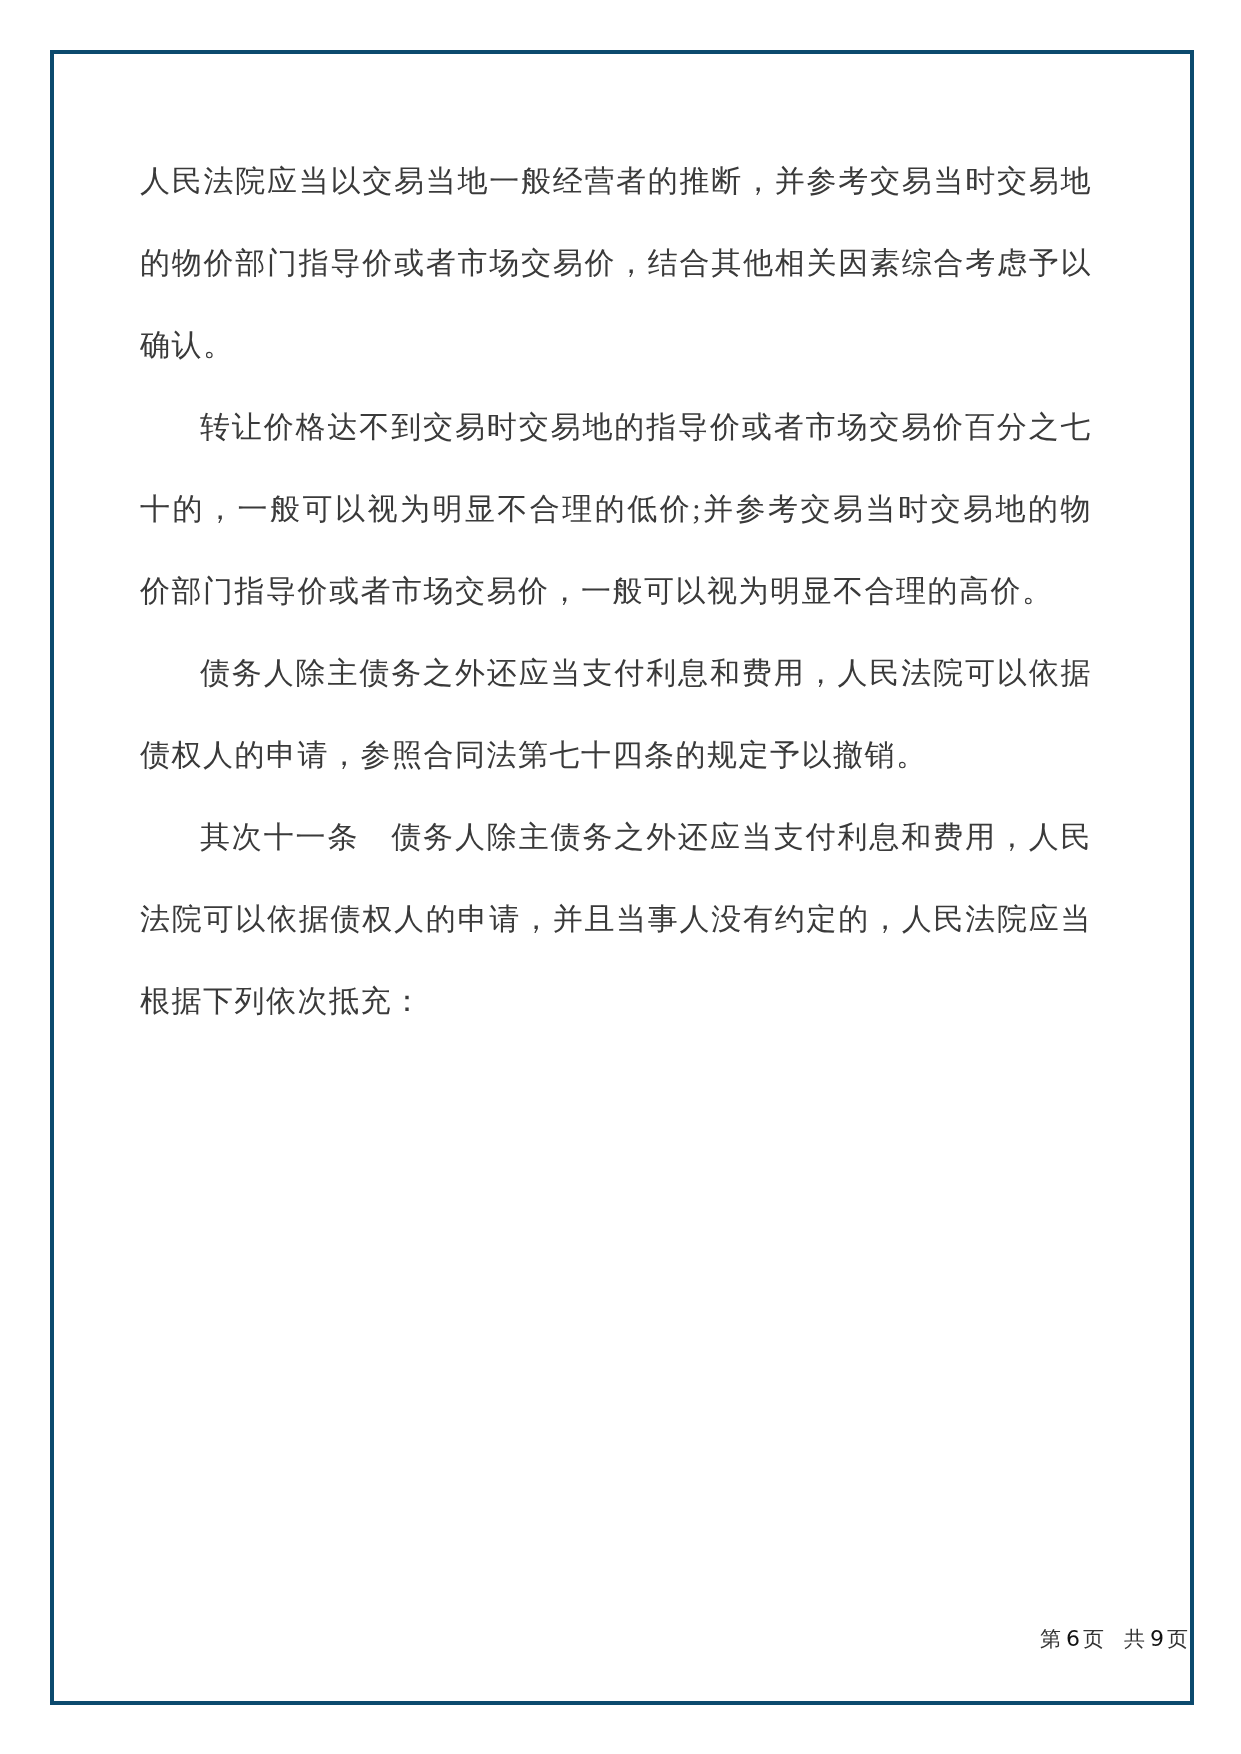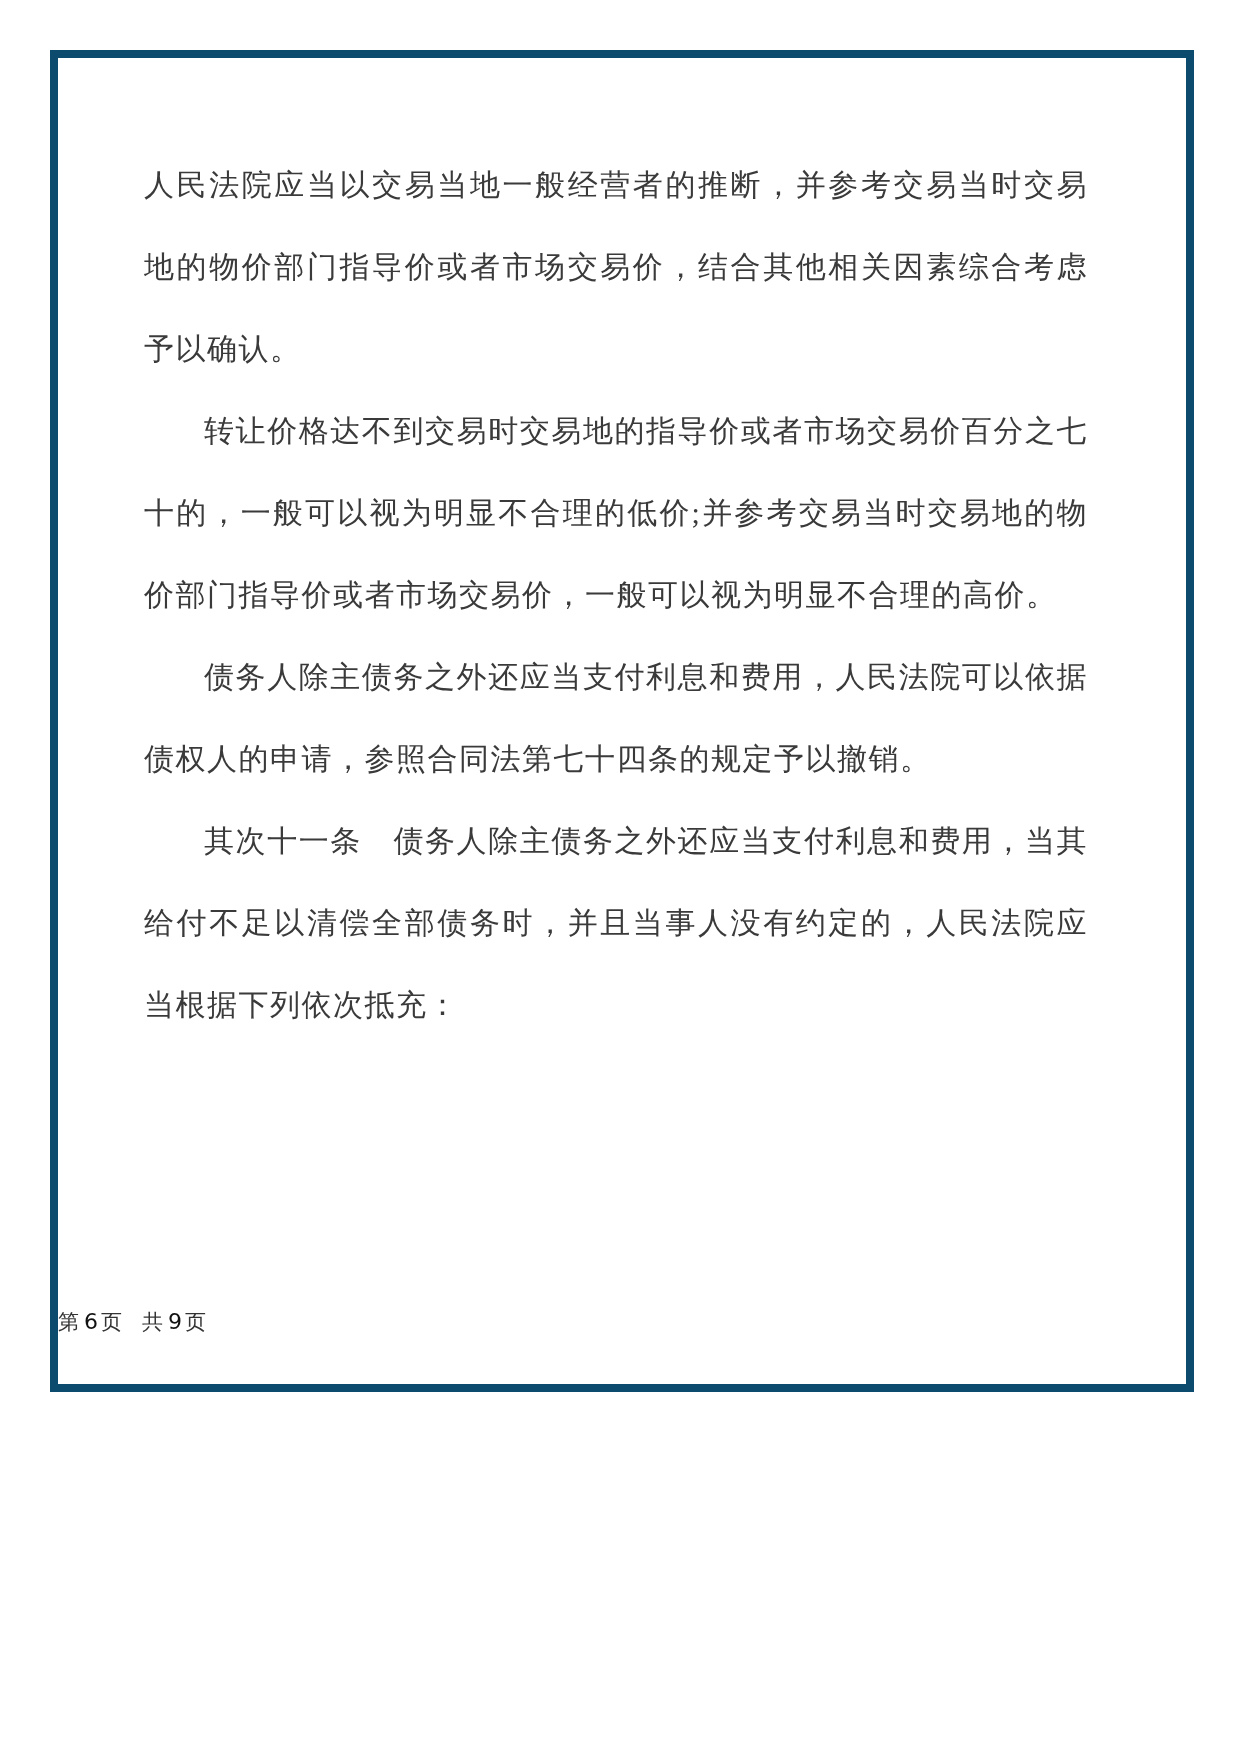--- a/index.html
+++ b/index.html
@@ -14,22 +14,22 @@
     height: 1754px;
     background: #ffffff;
     font-family: "Liberation Serif", "DejaVu Serif", serif;
     overflow: hidden;
   }
   .frame {
     position: absolute;
     left: 50px;
     top: 50px;
     width: 1144px;
-    height: 1342px;
-    border: 8px solid #0c4a6e;
+    height: 1655px;
+    border: 4px solid #0c4a6e;
     background: #ffffff;
   }
   .content {
     position: absolute;
     left: 86px;
     right: 98px;
     top: 86px;
   }
   p.para {
     margin: 0;
@@ -42,21 +42,21 @@
     font-weight: normal;
   }
   p.para.indent {
     text-indent: 2em;
   }
   .footer {
     position: absolute;
     left: 0;
     right: 0;
     bottom: 48px;
-    text-align: left;
+    text-align: right;
     font-size: 21px;
     color: #333333;
     letter-spacing: 2px;
   }
   .footer .num {
     font-family: "DejaVu Sans", "Liberation Sans", sans-serif;
     font-size: 22px;
     color: #111111;
     padding: 0 3px;
     letter-spacing: 0;
@@ -68,20 +68,20 @@
 </style>
 </head>
 <body>
 
 <div class="page">
   <div class="frame">
     <div class="content">
       <p class="para">人民法院应当以交易当地一般经营者的推断，并参考交易当时交易地的物价部门指导价或者市场交易价，结合其他相关因素综合考虑予以确认。</p>
       <p class="para indent">转让价格达不到交易时交易地的指导价或者市场交易价百分之七十的，一般可以视为明显不合理的低价;并参考交易当时交易地的物价部门指导价或者市场交易价，一般可以视为明显不合理的高价。</p>
       <p class="para indent">债务人除主债务之外还应当支付利息和费用，人民法院可以依据债权人的申请，参照合同法第七十四条的规定予以撤销。</p>
-      <p class="para indent">其次十一条　债务人除主债务之外还应当支付利息和费用，当其给付不足以清偿全部债务时，并且当事人没有约定的，人民法院应当根据下列依次抵充：</p>
+      <p class="para indent">其次十一条　债务人除主债务之外还应当支付利息和费用，人民法院可以依据债权人的申请，并且当事人没有约定的，人民法院应当根据下列依次抵充：</p>
     </div>
 
     <div class="footer">
       <span>第</span><span class="num">6</span><span>页</span><span class="group-gap"></span><span>共</span><span class="num">9</span><span>页</span>
     </div>
   </div>
 </div>
 
 </body></html>

